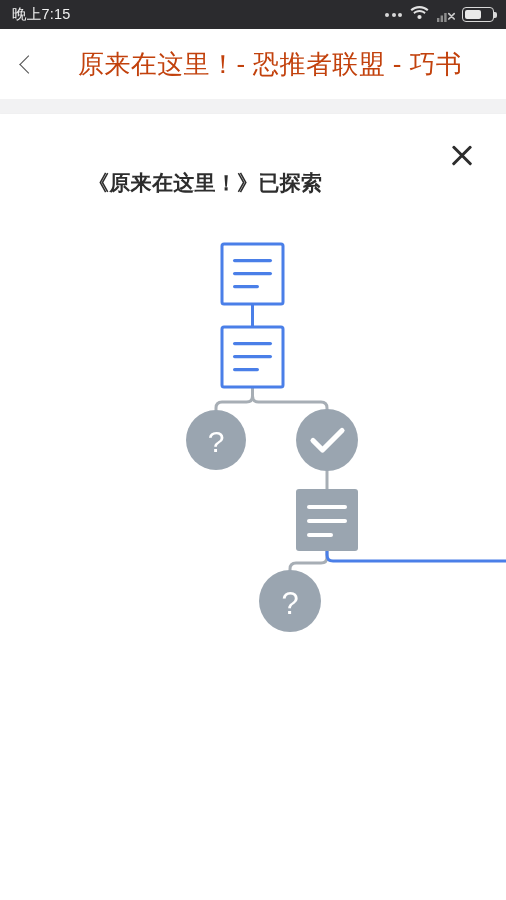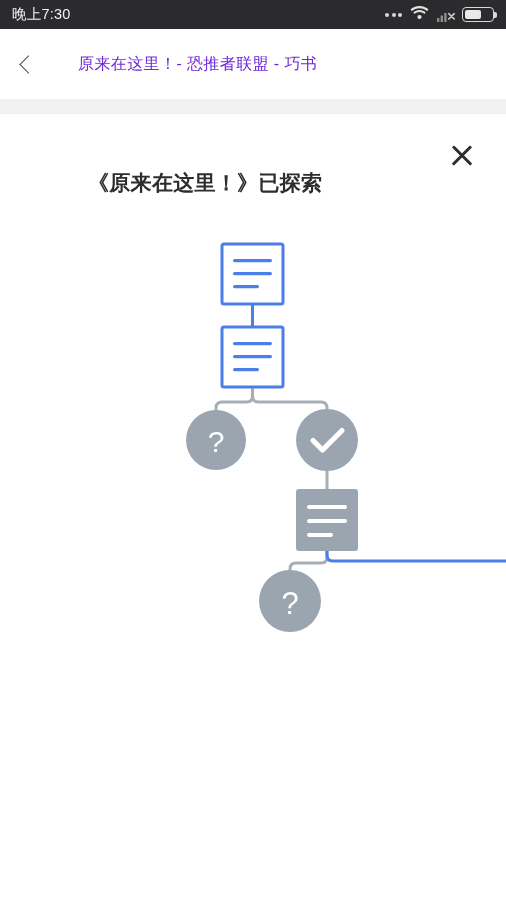--- a/index.html
+++ b/index.html
@@ -31,21 +31,21 @@
   .titlebar{
     position:relative; height:70px; width:100%;
     background:#ffffff; display:flex; align-items:center;
   }
   .back-btn{
     width:52px; height:70px; display:flex; align-items:center; justify-content:center;
     cursor:pointer; flex:0 0 auto;
   }
   .chev{ width:13px; height:13px; border-left:1.9px solid #4d4d4d; border-bottom:1.9px solid #4d4d4d; transform:rotate(45deg); margin-left:4px; }
   .title-text{
-    font-size:16px; color:#6d28d9; letter-spacing:.4px;
+    font-size:26px; color:#c2410c; letter-spacing:.4px;
     margin-left:26px; white-space:nowrap;
   }
 
   
   .band{ height:15px; width:100%; background:#f2f2f3; }
 
   
   .subbar{
     position:relative; height:83px; width:100%;
     background:#ffffff; display:flex; align-items:flex-end;
@@ -70,21 +70,21 @@
   
   .canvas{ position:relative; width:506px; height:703px; background:#ffffff; overflow:hidden; }
   .canvas svg{ position:absolute; left:0; top:0; }
 </style>
 </head>
 <body>
 
 <div id="app">
 
   <div class="statusbar">
-    <span class="status-time">晚上7:30</span>
+    <span class="status-time">晚上7:15</span>
     <span class="status-right">
       <span class="dots">
           <i></i>
           <i></i>
           <i></i>
         </span>
       <span>
         <svg width="19" height="15" viewBox="0 0 19 15">
           <path d="M9.5 3.2c3 0 5.7 1.1 7.6 2.9l1.4-1.6C16.3 2.3 13.1 1 9.5 1S2.7 2.3.5 4.5l1.4 1.6C3.8 4.3 6.5 3.2 9.5 3.2z" fill="#e3e3e3"></path>
           <path d="M9.5 7.1c1.9 0 3.6.7 4.8 1.9l1.4-1.6C14.2 5.9 12 5 9.5 5S4.8 5.9 3.3 7.4l1.4 1.6C5.9 7.8 7.6 7.1 9.5 7.1z" fill="#e3e3e3"></path>

